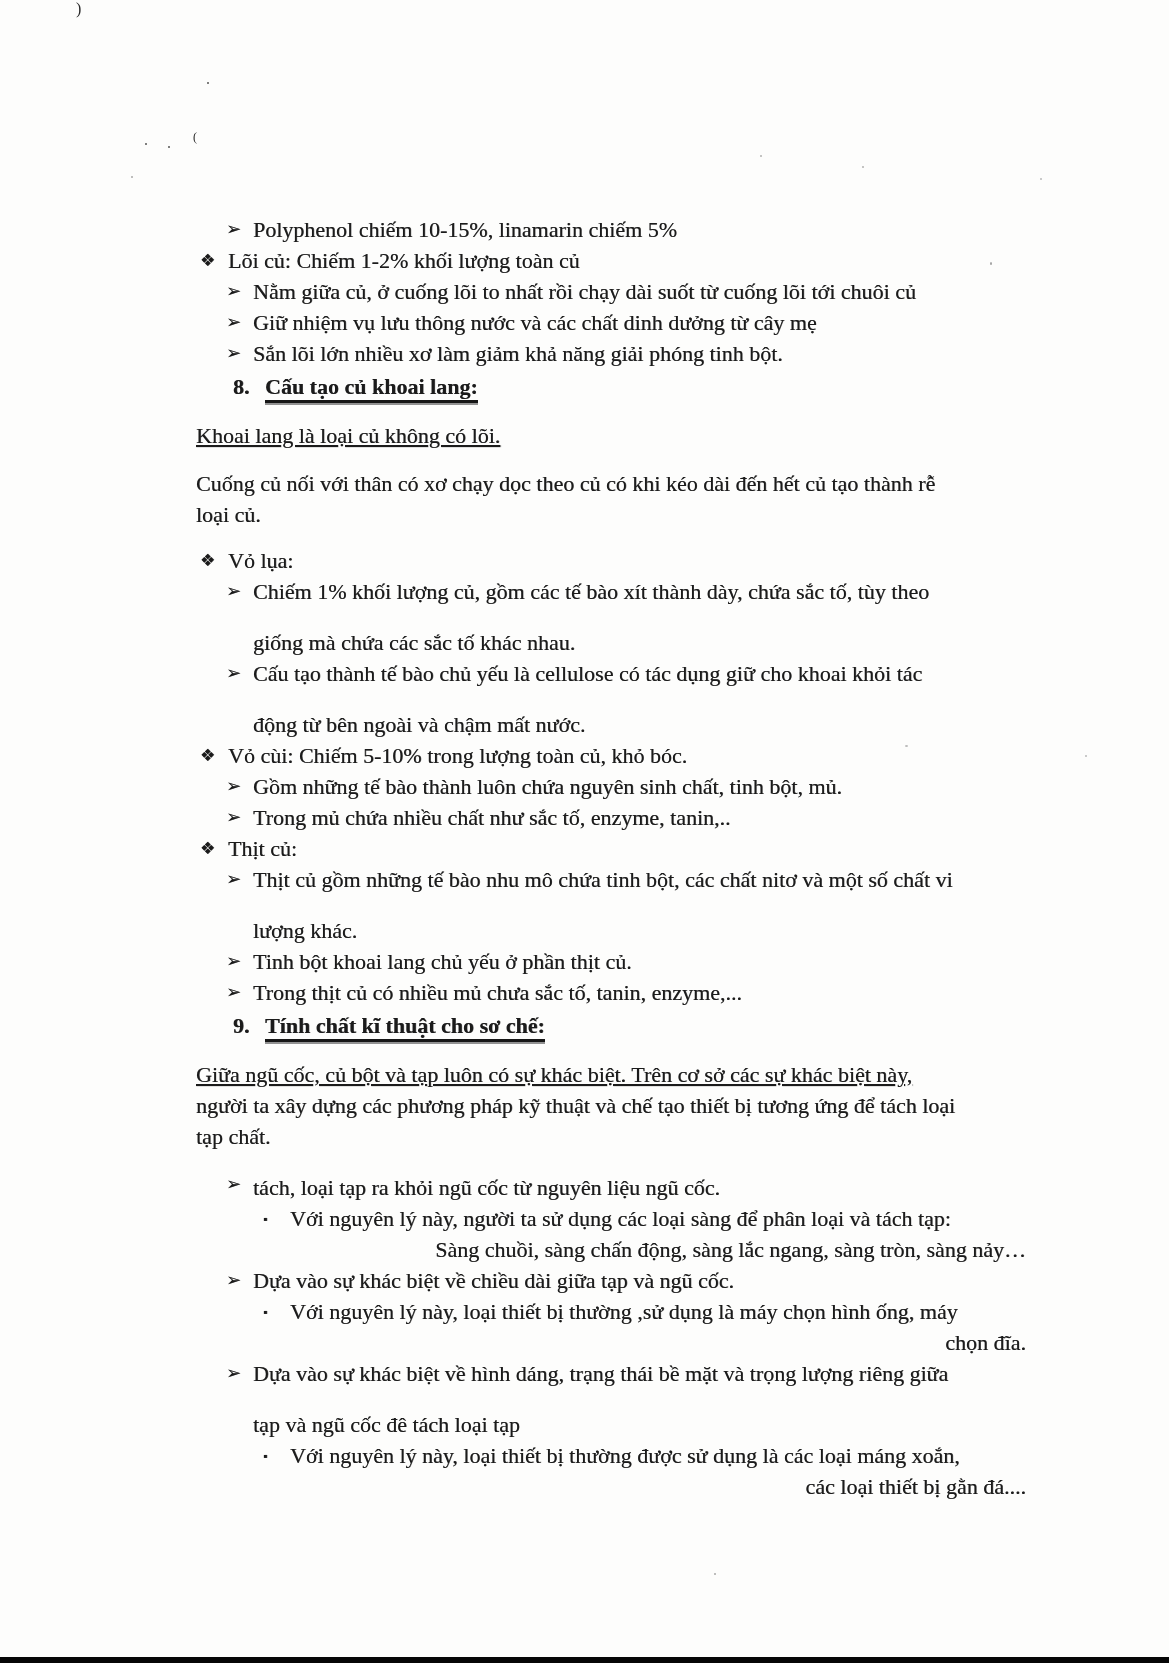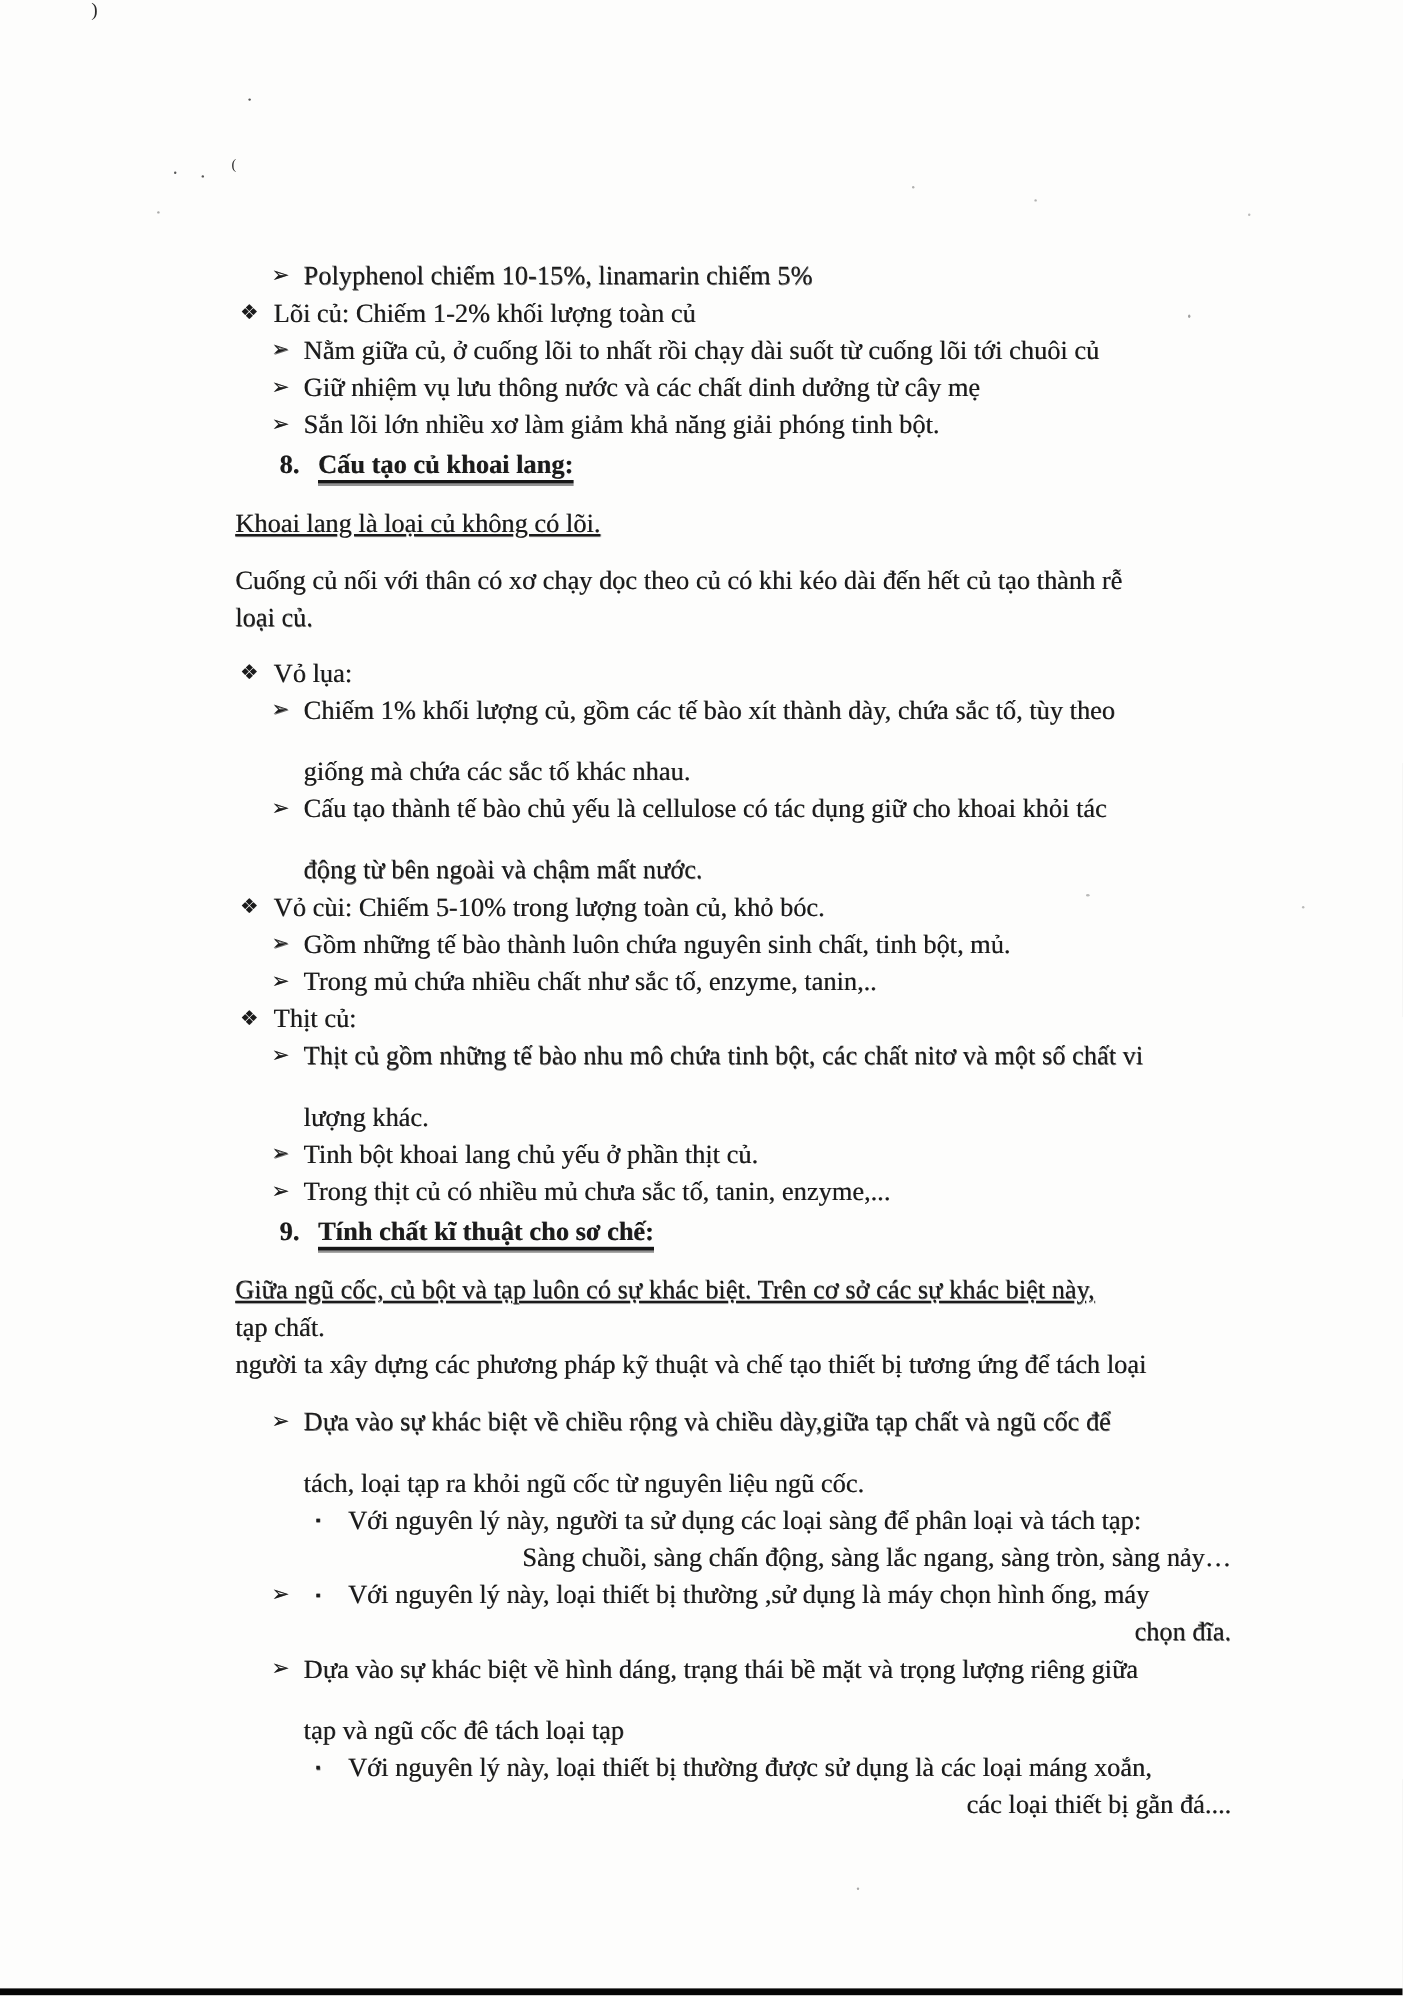--- a/index.html
+++ b/index.html
@@ -84,28 +84,28 @@
     <div class="ln li2"><span class="bu">➢</span><span>Trong mủ chứa nhiều chất như sắc tố, enzyme, tanin,..</span></div>
     <div class="ln li1"><span class="bu">❖</span><span>Thịt củ:</span></div>
     <div class="ln li2"><span class="bu">➢</span><span>Thịt củ gồm những tế bào nhu mô chứa tinh bột, các chất nitơ và một số chất vi</span></div>
     <div class="ln cont2">lượng khác.</div>
     <div class="ln li2"><span class="bu">➢</span><span>Tinh bột khoai lang chủ yếu ở phần thịt củ.</span></div>
     <div class="ln li2"><span class="bu">➢</span><span>Trong thịt củ có nhiều mủ chưa sắc tố, tanin, enzyme,...</span></div>
 
     <div class="ln hd gap-s"><span class="hnum">9.</span><span class="htxt">Tính chất kĩ thuật cho sơ chế:</span></div>
 
     <div class="ln para gap-xl">Giữa ngũ cốc, củ bột và tạp luôn có sự khác biệt. Trên cơ sở các sự khác biệt này,</div>
+    <div class="ln para">người ta xây dựng các phương pháp kỹ thuật và chế tạo thiết bị tương ứng để tách loại</div>
     <div class="ln para">tạp chất.</div>
-    <div class="ln para">người ta xây dựng các phương pháp kỹ thuật và chế tạo thiết bị tương ứng để tách loại</div>
 
-    <div class="ln li2 gap-l"><span class="bu">➢</span><span>Dựa vào sự khác biệt về chiều rộng và chiều dày,giữa tạp chất và ngũ cốc để</span></div>
+    <div class="ln li2 gap-l"><span class="bu">➢</span></div>
     <div class="ln cont2">tách, loại tạp ra khỏi ngũ cốc từ nguyên liệu ngũ cốc.</div>
     <div class="ln li3"><span class="bu">▪</span><span>Với nguyên lý này, người ta sử dụng các loại sàng để phân loại và tách tạp:</span></div>
     <div class="ln cont3">Sàng chuồi, sàng chấn động, sàng lắc ngang, sàng tròn, sàng nảy…</div>
-    <div class="ln li2"><span class="bu">➢</span></div>
+    <div class="ln li2"><span class="bu">➢</span><span>Dựa vào sự khác biệt về chiều dài giữa tạp và ngũ cốc.</span></div>
     <div class="ln li3"><span class="bu">▪</span><span>Với nguyên lý này, loại thiết bị thường ,sử dụng là máy chọn hình ống, máy</span></div>
     <div class="ln cont3">chọn đĩa.</div>
     <div class="ln li2"><span class="bu">➢</span><span>Dựa vào sự khác biệt về hình dáng, trạng thái bề mặt và trọng lượng riêng giữa</span></div>
     <div class="ln cont2">tạp và ngũ cốc đê tách loại tạp</div>
     <div class="ln li3"><span class="bu">▪</span><span>Với nguyên lý này, loại thiết bị thường được sử dụng là các loại máng xoắn,</span></div>
     <div class="ln cont3">các loại thiết bị gằn đá....</div>
 
   </div>
 
   <div class="edge-bar"></div>

